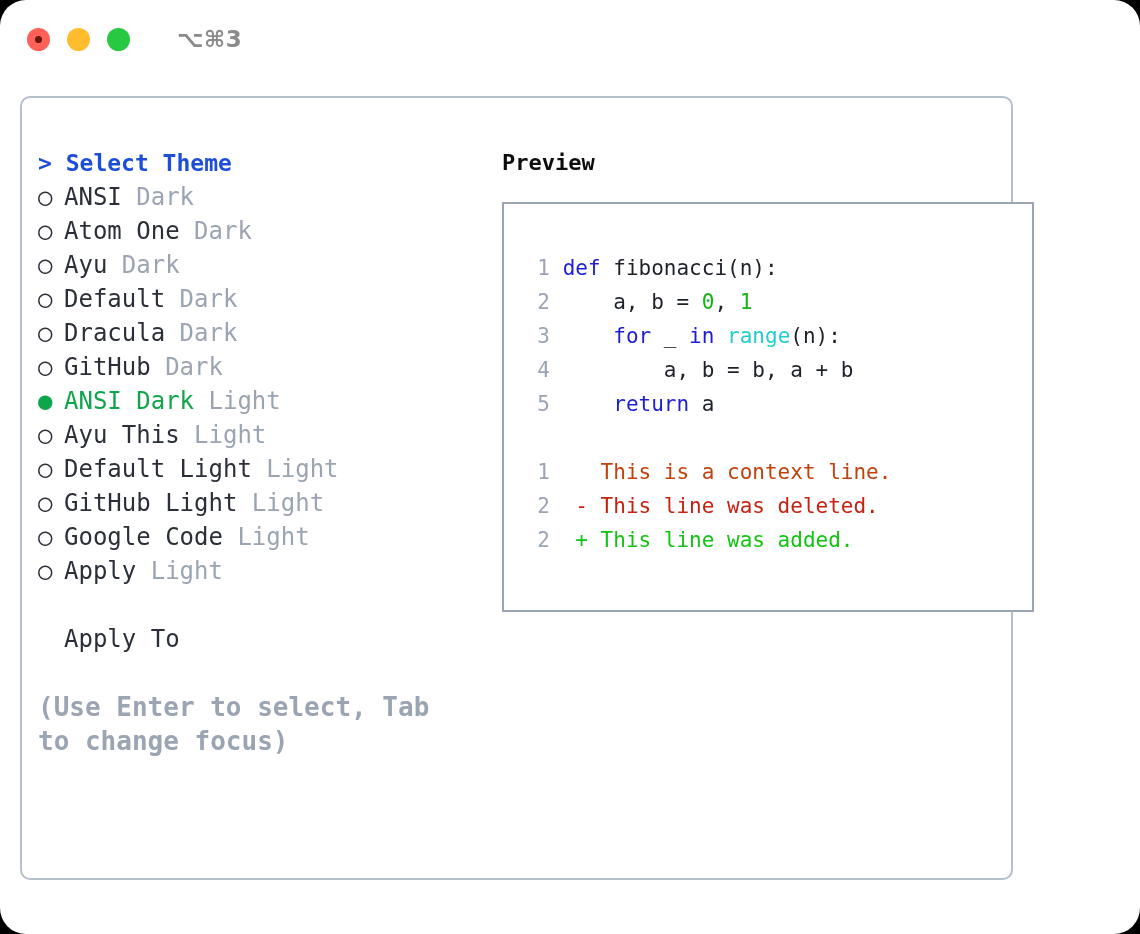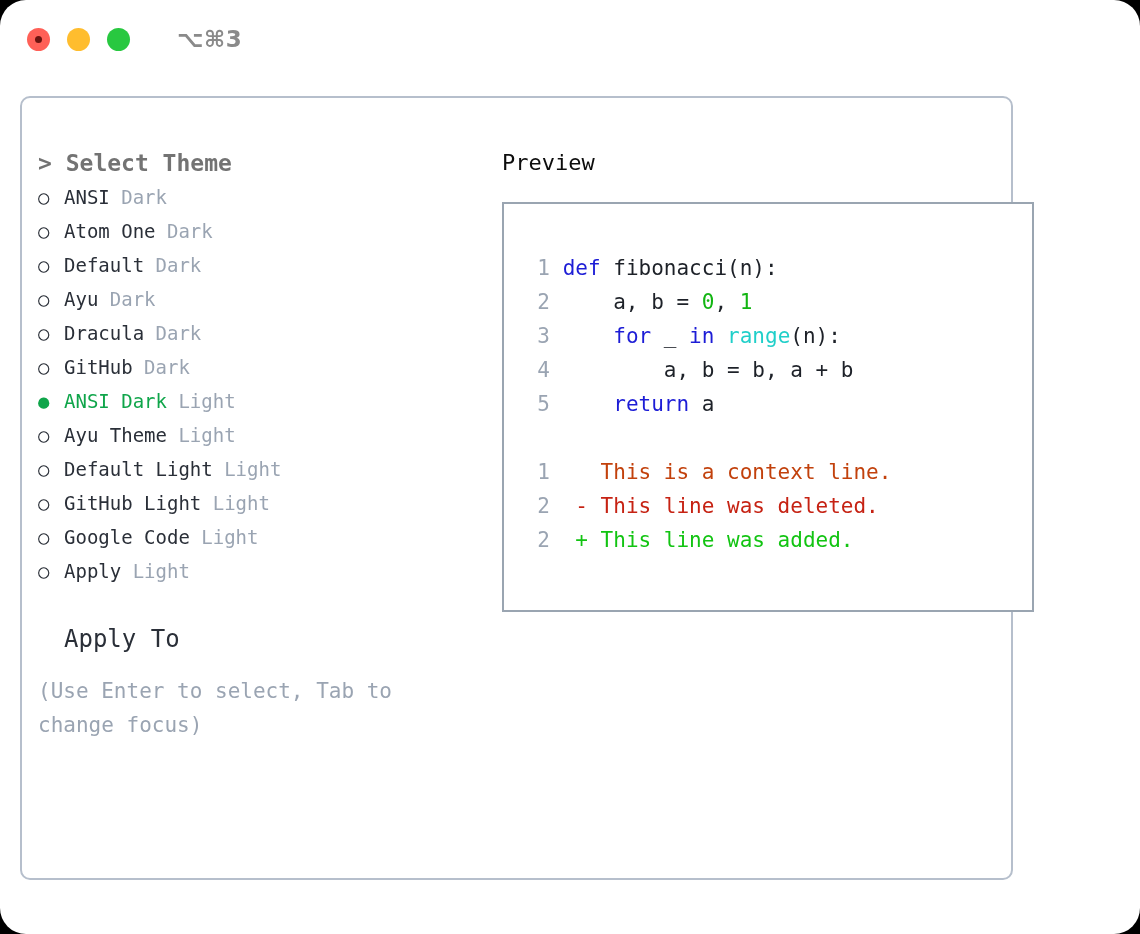--- a/index.html
+++ b/index.html
@@ -87,26 +87,26 @@
   
   #left-col {
     position: absolute;
     left: 16px;
     top: 48px;
     width: 440px;
   }
   .section-header {
     font-size: 23px;
     font-weight: bold;
-    color: #737373;
+    color: #1d4ed8;
     line-height: 34px;
     white-space: pre;
   }
   .opt-row {
-    font-size: 19px;
+    font-size: 24px;
     line-height: 34px;
     white-space: pre;
     color: #2a2f38;
   }
   .marker {
     display: inline-block;
     width: 26px;
     color: #2a2f38;
   }
   .marker.sel { color: #0fa54a; }
@@ -116,38 +116,39 @@
 
   #apply-header {
     font-size: 24px;
     color: #2a2f38;
     line-height: 34px;
     white-space: pre;
     padding-left: 26px;
     margin-top: 34px;
   }
   #hint {
-    margin-top: 18px;
-    font-size: 21px;
+    margin-top: 34px;
+    font-size: 26px;
     line-height: 34px;
     color: #9aa4b2;
     width: 410px;
     white-space: pre-wrap;
+    font-weight: bold;
   }
 
   
   #right-col {
     position: absolute;
     left: 480px;
     top: 48px;
     width: 490px;
   }
   #preview-label {
     font-size: 22px;
-    font-weight: normal;
+    font-weight: bold;
     color: #0d0d0d;
     line-height: 34px;
   }
   #preview-box {
     margin-top: 22px;
     width: 532px;
     height: 410px;
     border: 2px solid #9aa5b1;
     box-sizing: border-box;
     background: #ffffff;
@@ -192,26 +193,26 @@
   </div>
 
   <div id="panel">
     <div id="columns">
 
       <div id="left-col">
         <div class="section-header">&gt; Select Theme</div>
         <div id="theme-items">
             <div class="opt-row"><span class="marker">○</span><span class="opt-name">ANSI</span> <span class="opt-cat">Dark</span></div>
             <div class="opt-row"><span class="marker">○</span><span class="opt-name">Atom One</span> <span class="opt-cat">Dark</span></div>
+            <div class="opt-row"><span class="marker">○</span><span class="opt-name">Ayu</span> <span class="opt-cat">Dark</span></div>
             <div class="opt-row"><span class="marker">○</span><span class="opt-name">Default</span> <span class="opt-cat">Dark</span></div>
-            <div class="opt-row"><span class="marker">○</span><span class="opt-name">Ayu</span> <span class="opt-cat">Dark</span></div>
             <div class="opt-row"><span class="marker">○</span><span class="opt-name">Dracula</span> <span class="opt-cat">Dark</span></div>
             <div class="opt-row"><span class="marker">○</span><span class="opt-name">GitHub</span> <span class="opt-cat">Dark</span></div>
             <div class="opt-row selected"><span class="marker sel">●</span><span class="opt-name">ANSI Dark</span> <span class="opt-cat">Light</span></div>
-            <div class="opt-row"><span class="marker">○</span><span class="opt-name">Ayu Theme</span> <span class="opt-cat">Light</span></div>
+            <div class="opt-row"><span class="marker">○</span><span class="opt-name">Ayu This</span> <span class="opt-cat">Light</span></div>
             <div class="opt-row"><span class="marker">○</span><span class="opt-name">Default Light</span> <span class="opt-cat">Light</span></div>
             <div class="opt-row"><span class="marker">○</span><span class="opt-name">GitHub Light</span> <span class="opt-cat">Light</span></div>
             <div class="opt-row"><span class="marker">○</span><span class="opt-name">Google Code</span> <span class="opt-cat">Light</span></div>
             <div class="opt-row"><span class="marker">○</span><span class="opt-name">Apply</span> <span class="opt-cat">Light</span></div>
           </div>
         <div id="apply-header">Apply To</div>
         <div id="hint">(Use Enter to select, Tab to change focus)</div>
       </div>
 
       <div id="right-col">

